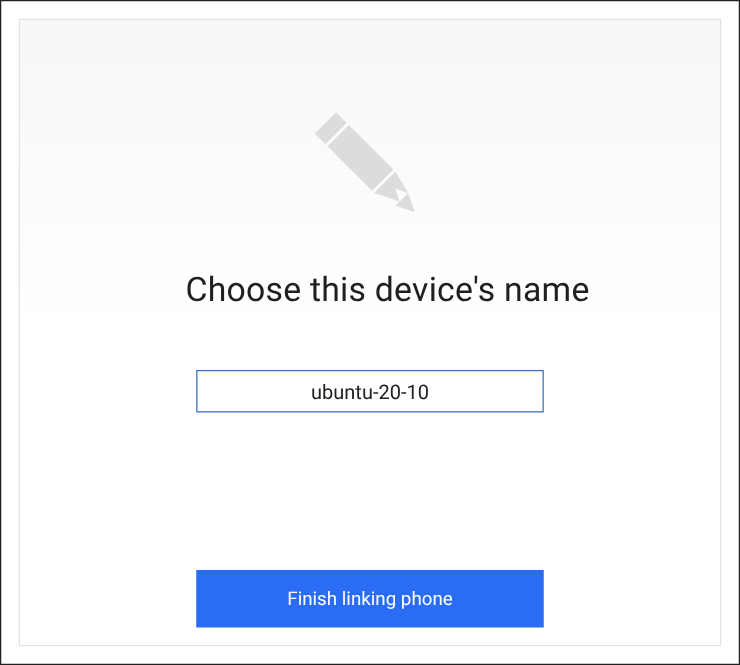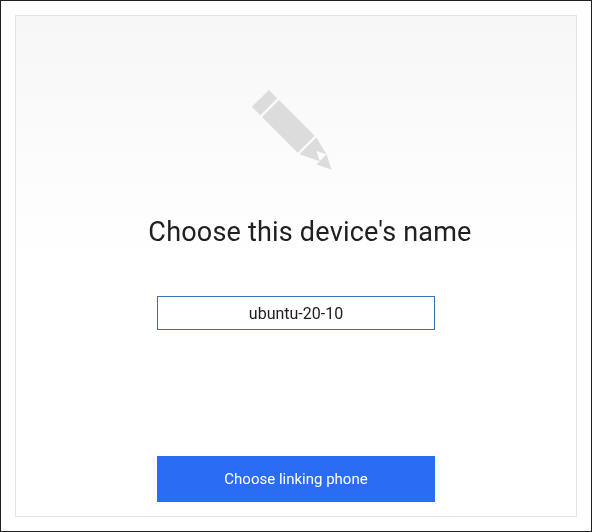--- a/index.html
+++ b/index.html
@@ -91,16 +91,16 @@
         </g>
       </svg>
     </div>
 
     <h1 class="heading">Choose this device's name</h1>
 
     <div class="input-wrap">
       <input type="text" class="device-input" value="ubuntu-20-10" style="">
     </div>
 
-    <button class="finish-btn">Choose linking phone</button>
+    <button class="finish-btn">Finish linking phone</button>
 
   </div>
 </div>
 
 </body></html>

